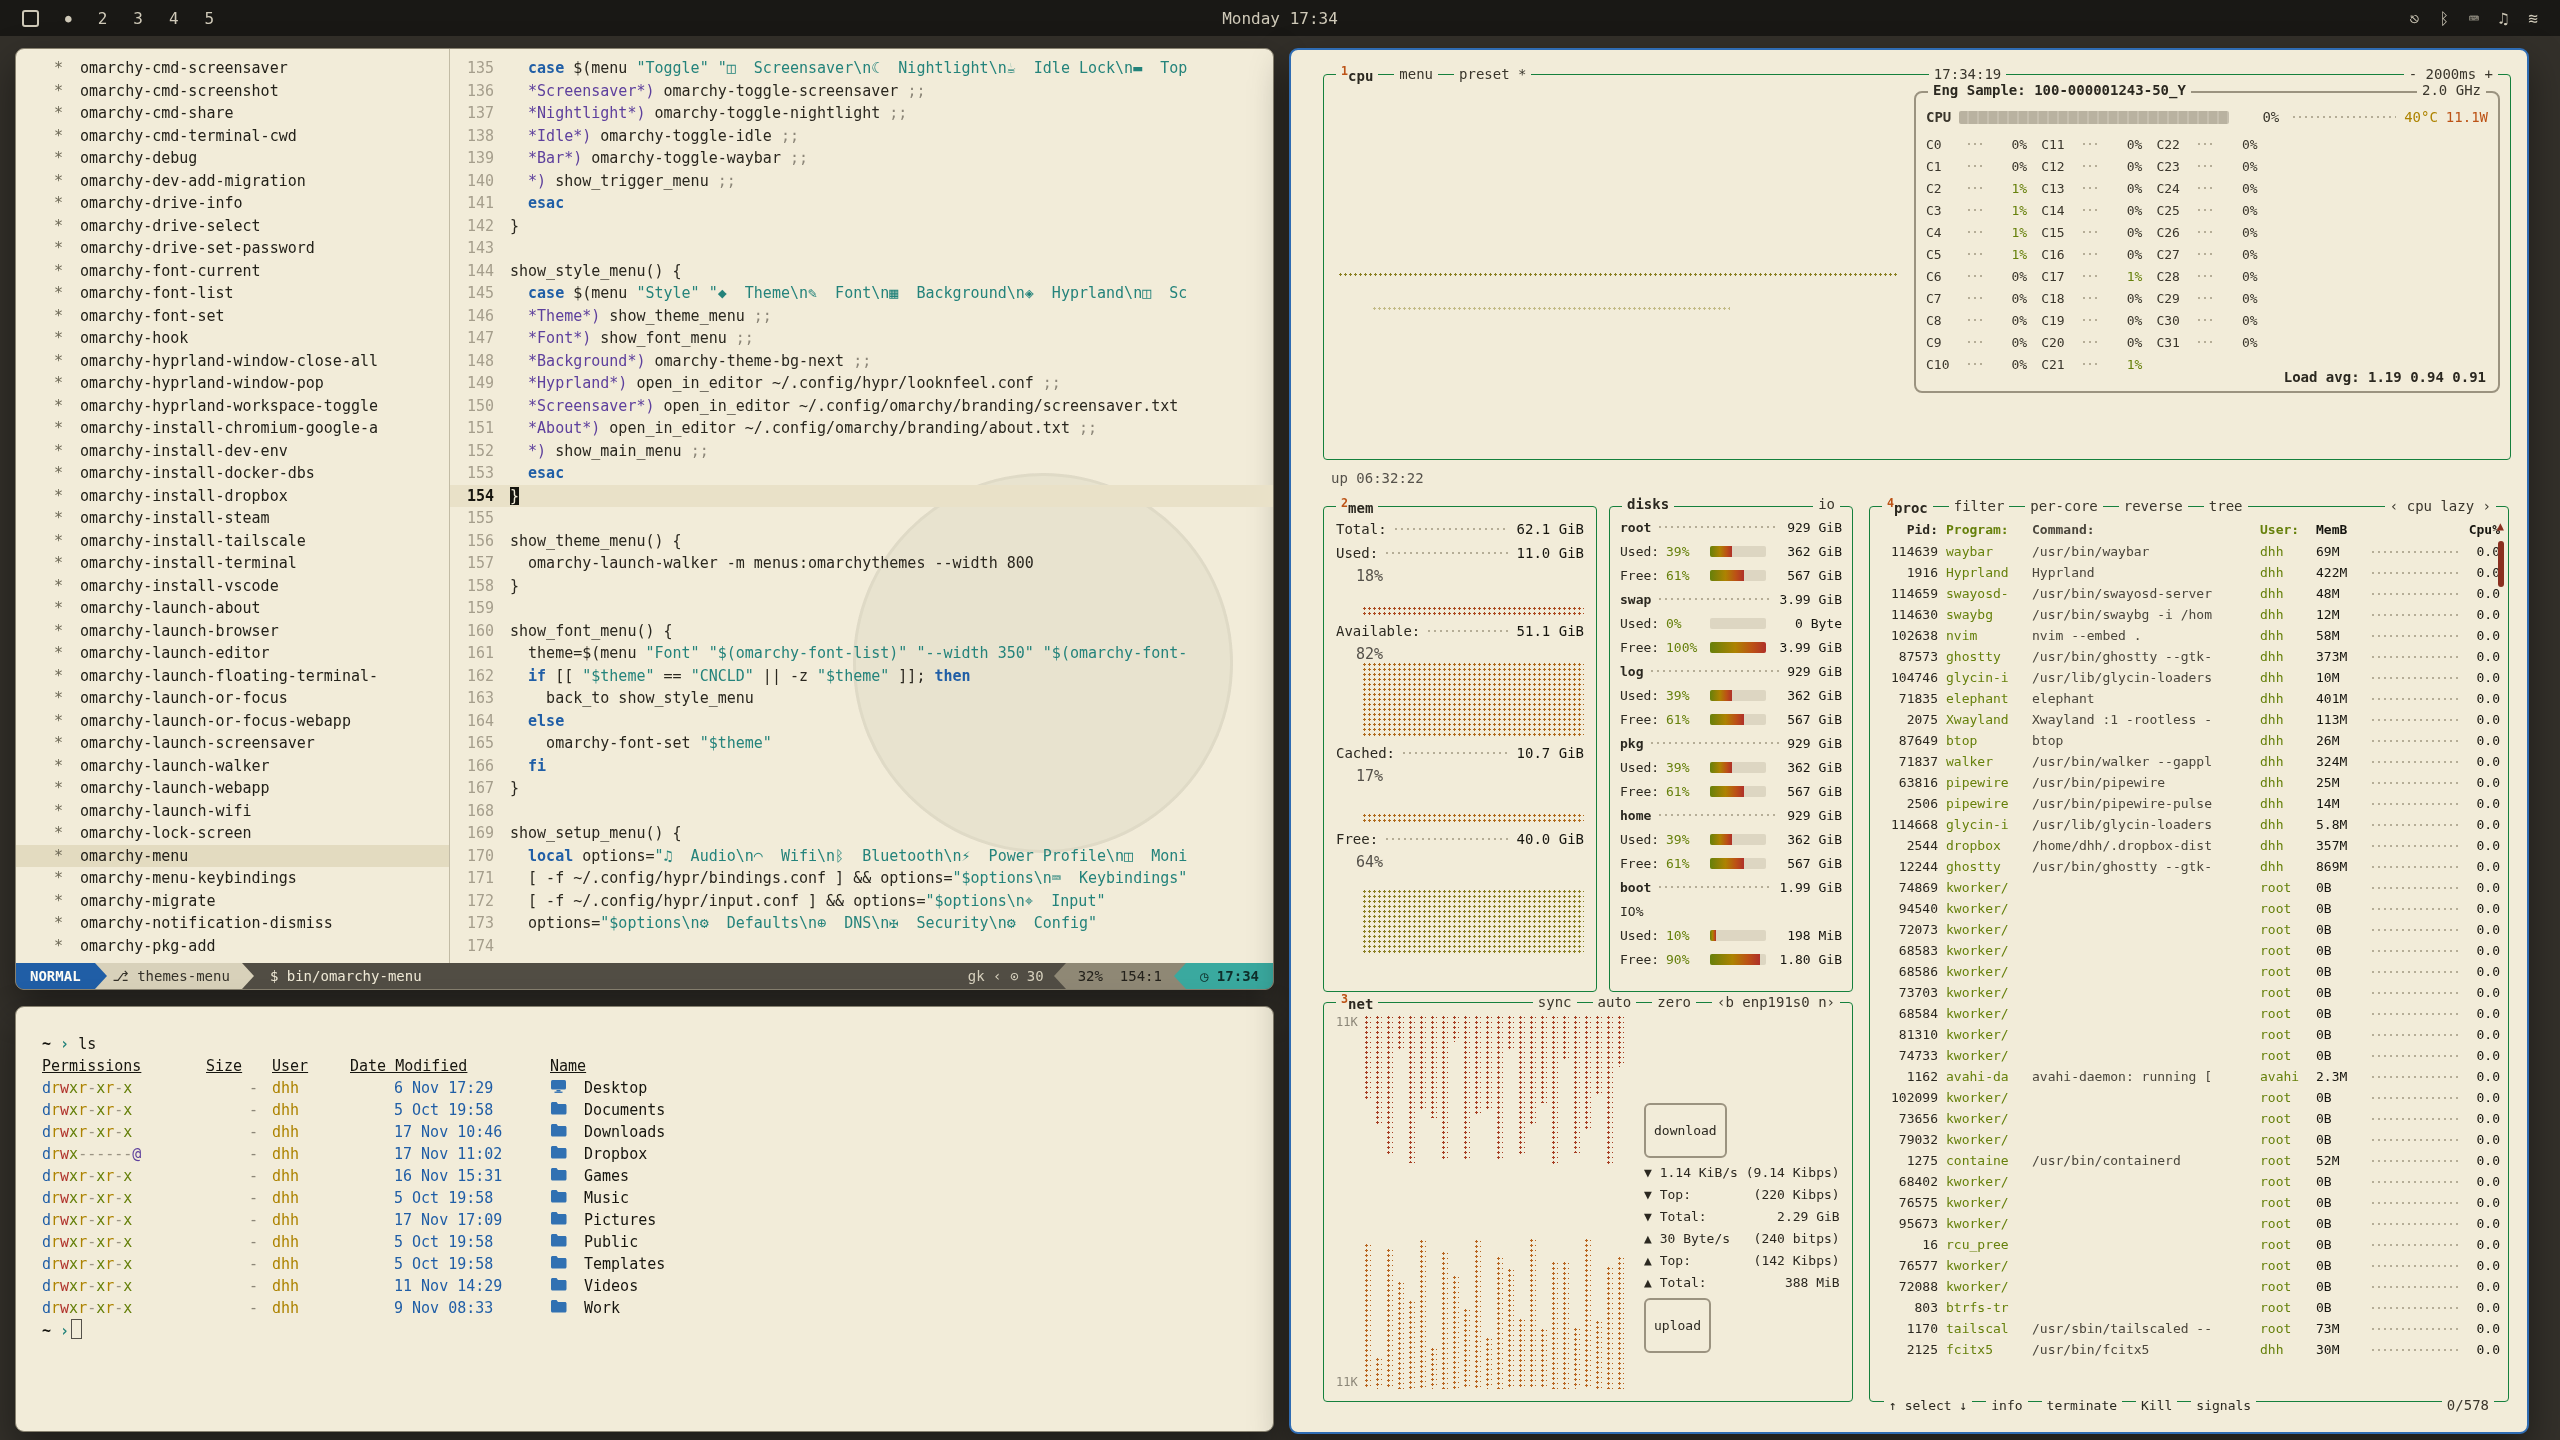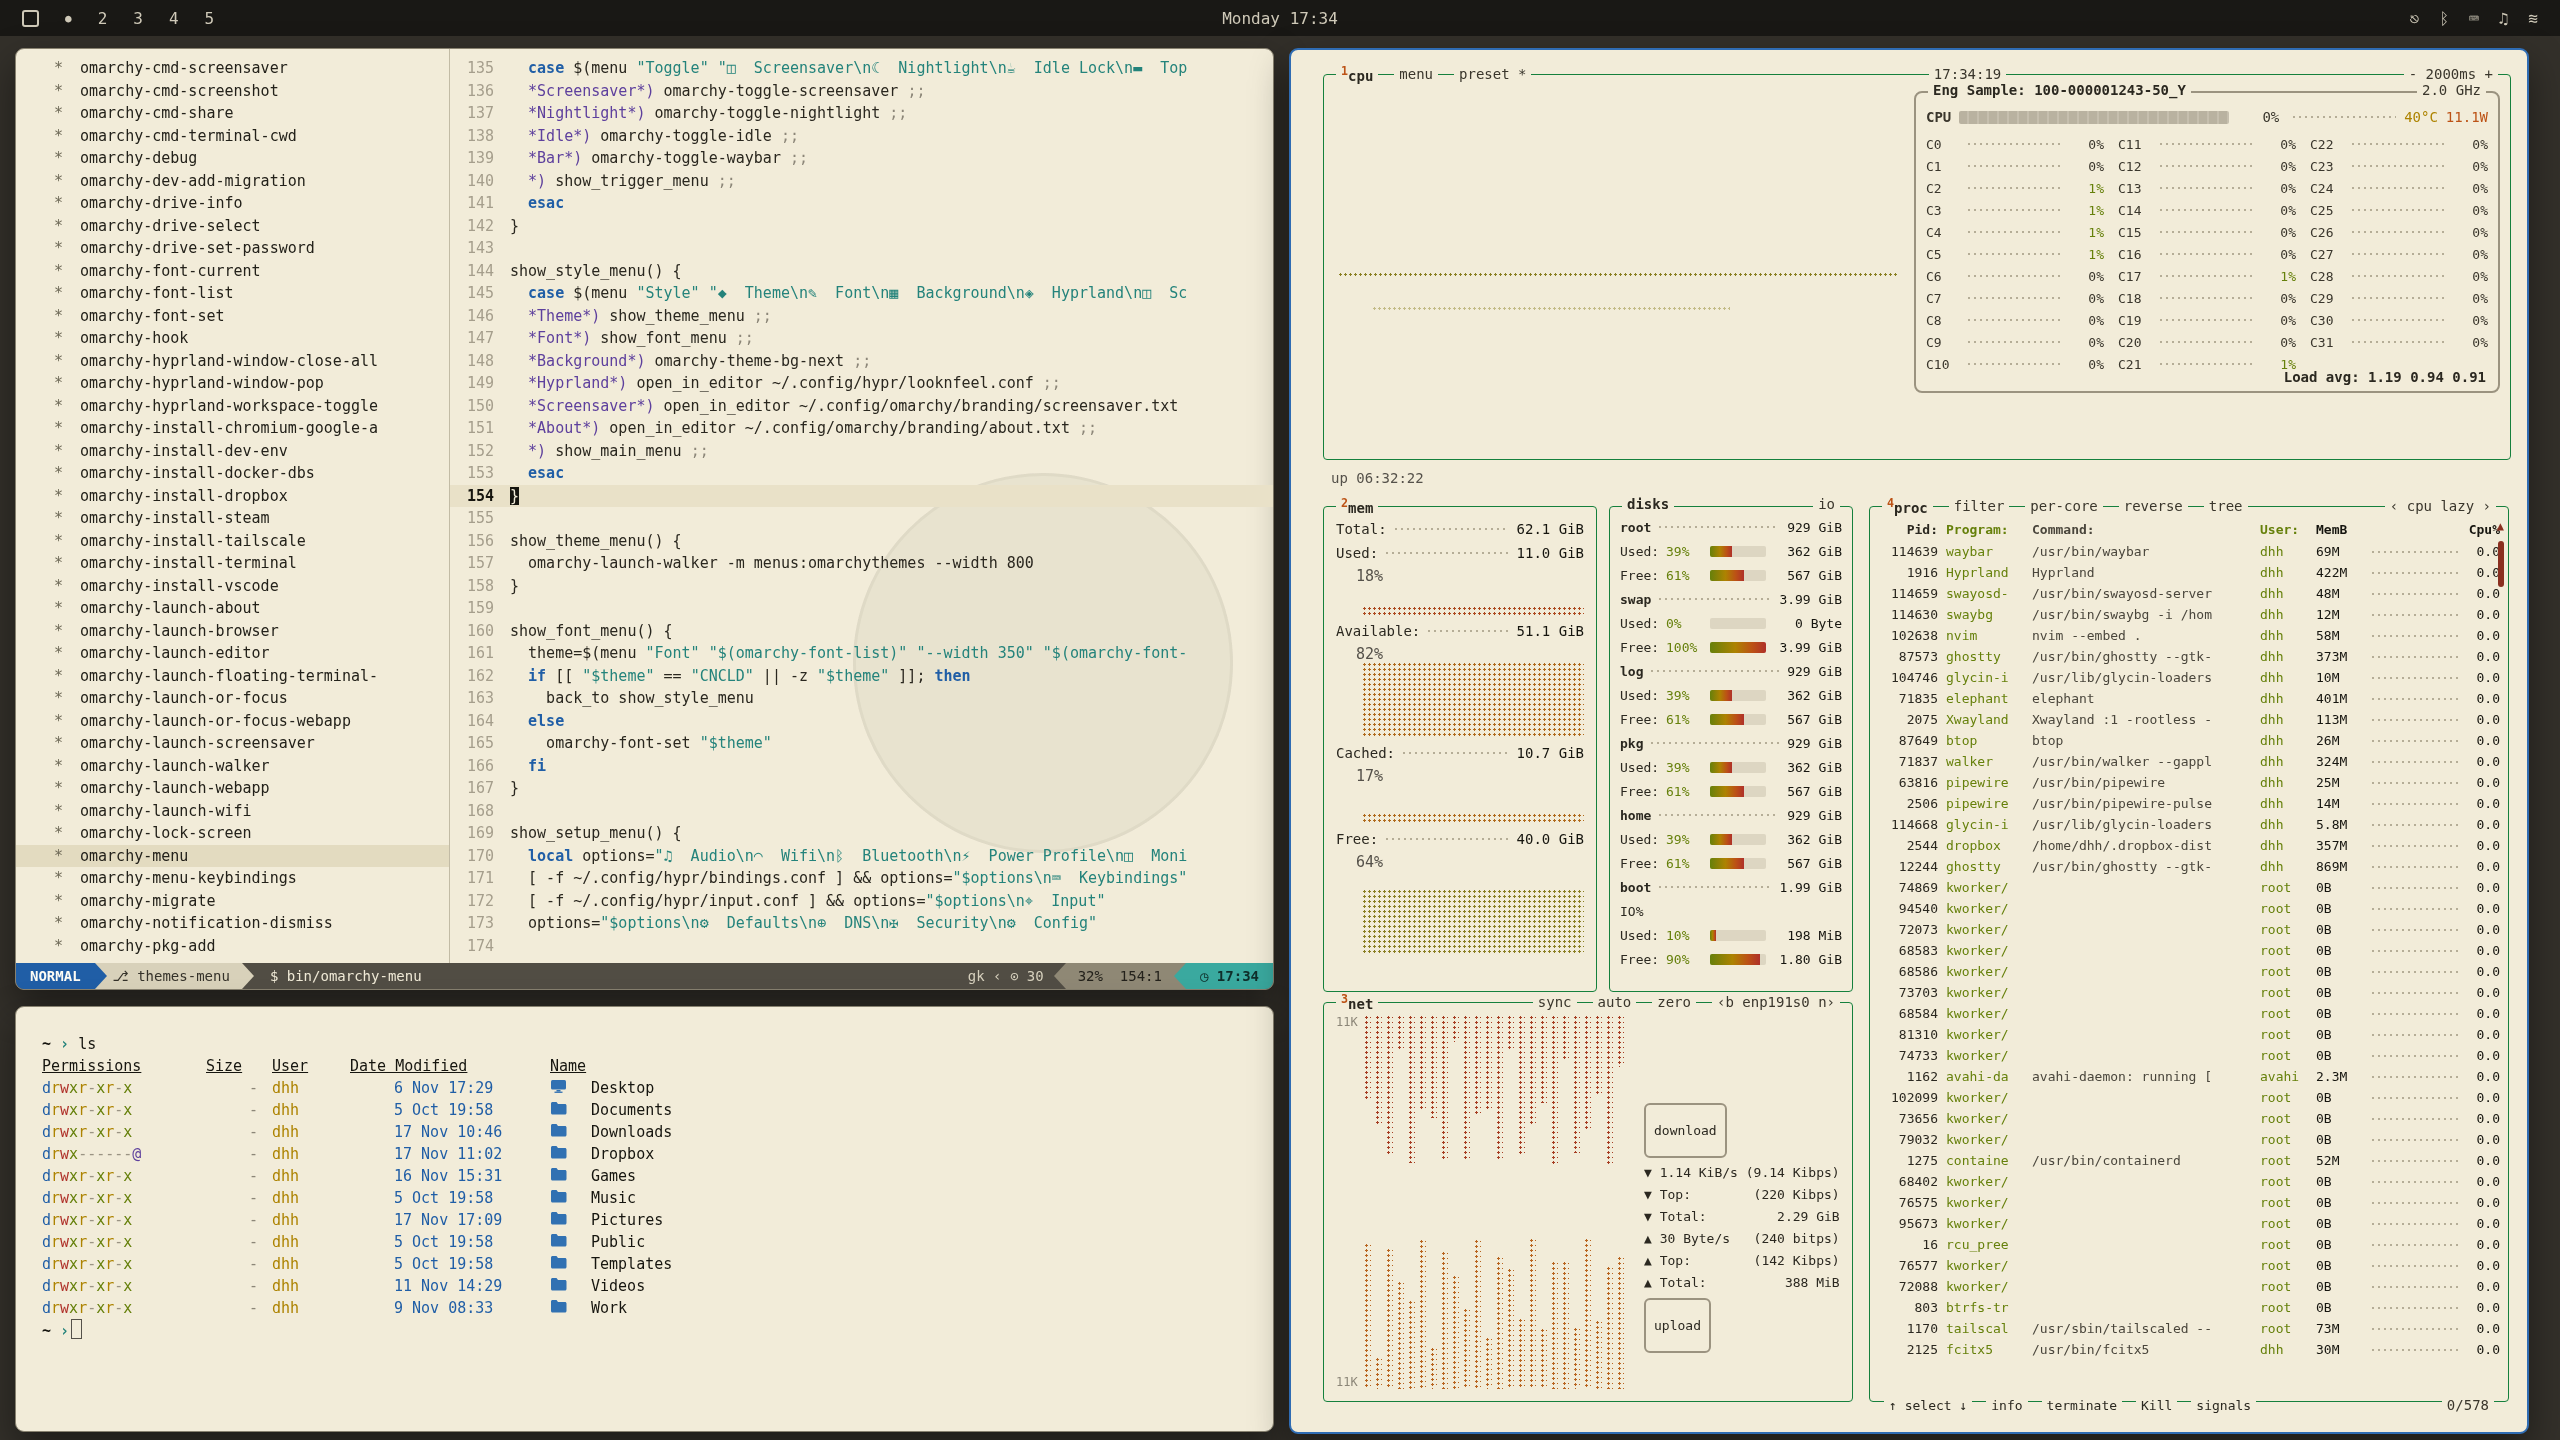--- a/index.html
+++ b/index.html
@@ -58,42 +58,42 @@
   .prompt-line{white-space:pre;height:22px;}
   .tilde{color:#16150f;font-weight:bold;}
   .parrow{color:#24837B;font-weight:bold;}
   .cmd{color:#16150f;}
   .ls-grid{display:grid;grid-template-columns:150px 52px 64px 186px auto;column-gap:14px;height:22px;align-items:center;white-space:pre;}
   .ls-head span{color:#16150f;text-decoration:underline;}
   .pd{color:#205EA6;} .pr{color:#AD8301;} .pw{color:#AF3029;} .px{color:#66800B;} .pn{color:#9a9383;} .pa{color:#5E409D;}
   .lsize{color:#8c8678;text-align:right;}
   .luser{color:#AD8301;}
   .ldate{color:#205EA6;margin-left:44px;}
-  .lname{color:#16150f;display:flex;align-items:flex-start;gap:24px;}
+  .lname{color:#16150f;display:flex;align-items:flex-start;gap:17px;}
   .term-cursor{display:inline-block;width:9px;height:18px;border:1px solid #55514a;vertical-align:-3px;margin-left:2px;}
   
   .btop-inner{position:absolute;inset:0;font-size:14px;color:#3a362c;}
   .bbox{position:absolute;border:1px solid #15803d;border-radius:4px;box-sizing:border-box;}
   .border-row{position:absolute;top:-11px;left:12px;right:12px;display:flex;gap:16px;align-items:center;white-space:nowrap;pointer-events:none;}
   .chip{background:#f2ecd9;padding:0 5px;pointer-events:auto;}
   .chip sup{color:#BC5215;font-weight:bold;}
   .chip.title{font-weight:bold;color:#2b2820;}
   .spacer{flex:1;}
   #cpu-box{left:32px;top:24px;width:1188px;height:386px;}
   #cpu-graph{position:absolute;left:14px;top:20px;width:560px;height:340px;}
   .cpu-line{position:absolute;left:0;right:0;height:6px;background-image:radial-gradient(#8a7f22 1.2px,transparent 1.4px);background-size:5px 5px;}
   .cpu-panel{position:absolute;right:10px;top:16px;width:586px;height:302px;border:2px solid #9b9380;border-radius:8px;box-sizing:border-box;padding:12px 10px 0 10px;}
   .cpu-meter-row{display:flex;align-items:center;height:24px;white-space:pre;}
   .cm-label{font-weight:bold;margin-right:8px;}
   .cm-track{width:270px;height:13px;background:repeating-linear-gradient(90deg,#b9b2a0 0 8px,#c6bfae 8px 10px);border-radius:2px;margin-right:10px;}
   .cm-pct{width:40px;text-align:right;margin-right:6px;}
   .ldr{flex:1;height:2px;background-image:repeating-linear-gradient(90deg,#b5ad97 0 2px,transparent 2px 6px);margin:0 8px;}
   .cm-temp{color:#AD8301;margin-right:8px;}
   .cm-watt{color:#BC5215;}
-  .cores{display:grid;grid-template-columns:repeat(3,1fr);grid-auto-flow:column;grid-template-rows:repeat(11,22px);column-gap:14px;margin-top:4px;}
+  .cores{display:grid;grid-template-columns:repeat(5,1fr);grid-auto-flow:column;grid-template-rows:repeat(11,22px);column-gap:14px;margin-top:4px;}
   .core{display:flex;align-items:center;font-size:13px;white-space:pre;}
   .core .cn{width:34px;}
   .core .cp{width:34px;text-align:right;}
   .core .cp.nz{color:#66800B;}
   .loadavg{position:absolute;right:12px;bottom:6px;font-weight:bold;color:#2b2820;}
   #uptime{position:absolute;left:40px;top:420px;color:#55514a;}
   #mem-box{left:32px;top:456px;width:274px;height:486px;padding:10px 12px;}
   .mrow{display:flex;align-items:center;height:24px;white-space:pre;}
   .mrow .ml{color:#2b2820;}
   .mrow .mv{color:#16150f;}

